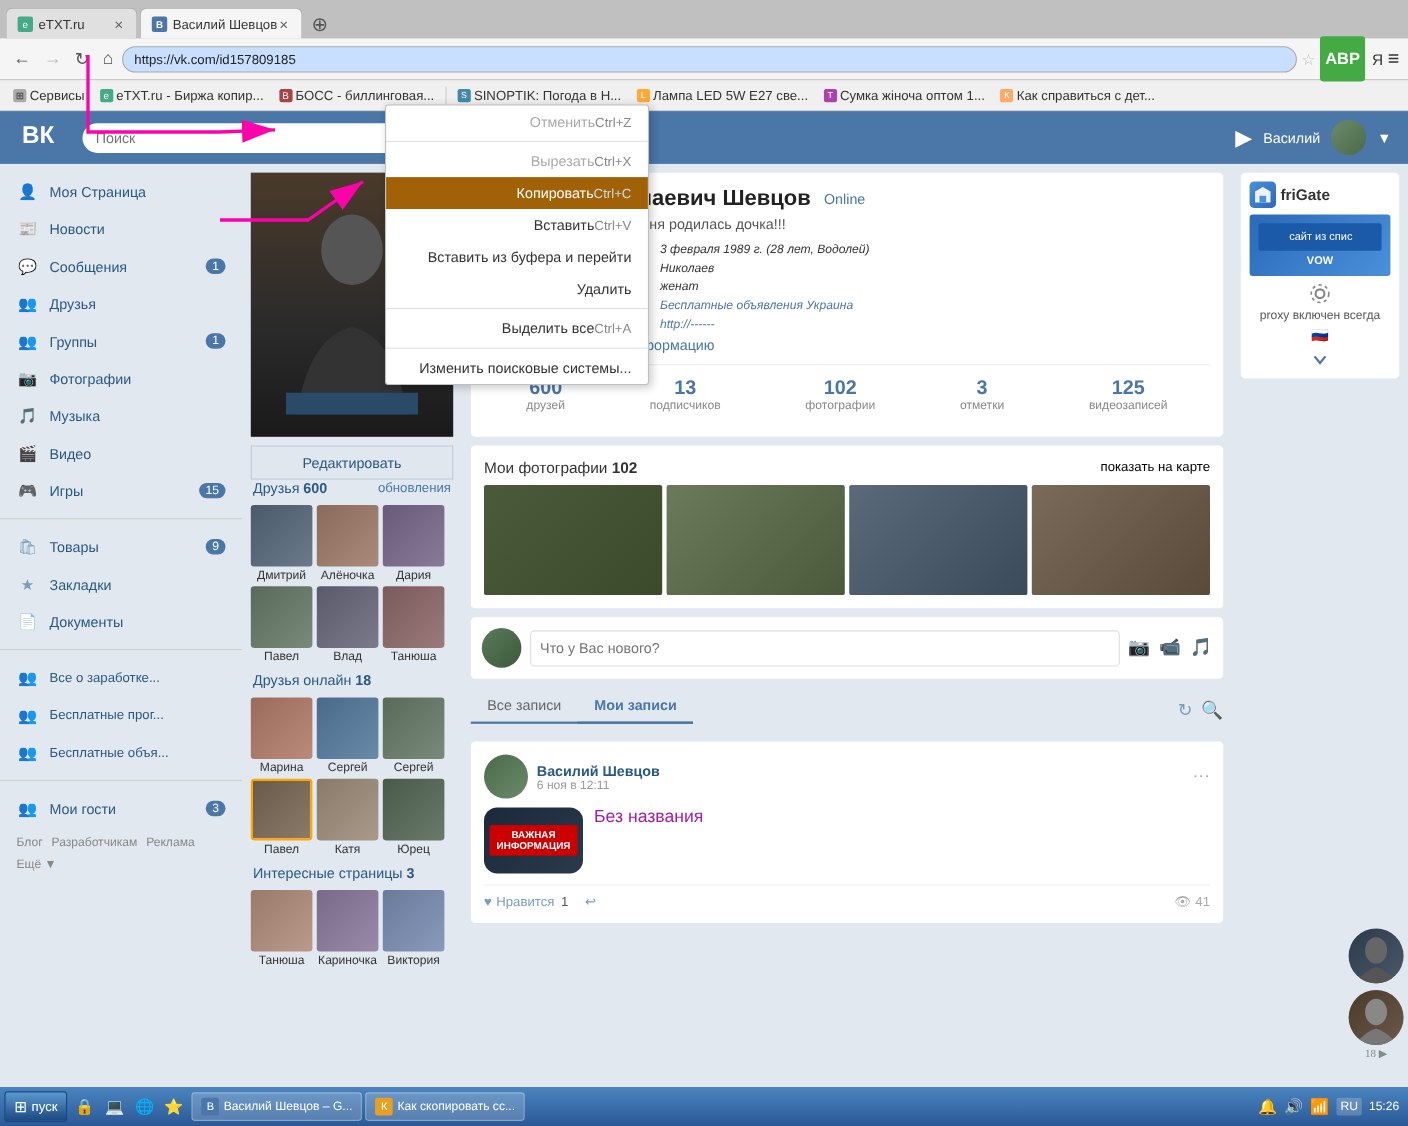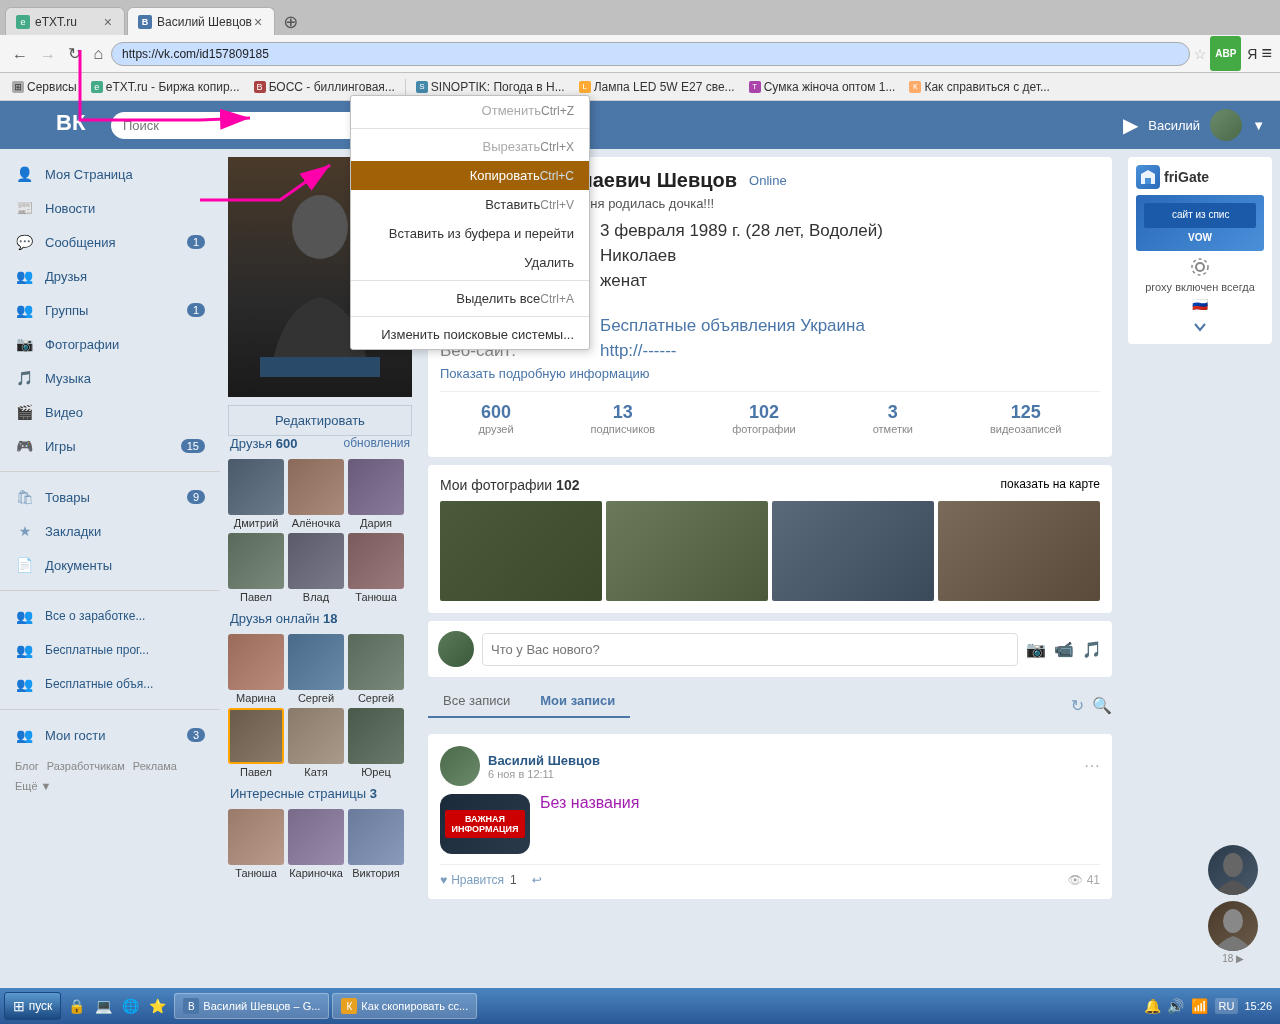--- a/index.html
+++ b/index.html
@@ -22,21 +22,21 @@
     .url-bar-selected { background: #cce4ff; }
     .star-btn { font-size: 14px; color: #bbb; cursor: pointer; }
 
     .bookmarks-bar { background: #f0f0f0; border-bottom: 1px solid #d0d0d0; padding: 3px 8px; display: flex; align-items: center; gap: 6px; height: 28px; font-size: 12px; overflow: hidden; }
     .bookmark-item { display: flex; align-items: center; gap: 3px; cursor: pointer; color: #333; white-space: nowrap; padding: 2px 4px; border-radius: 3px; }
     .bookmark-fav { width: 12px; height: 12px; background: #aaa; border-radius: 2px; font-size: 9px; display: flex; align-items: center; justify-content: center; }
 
     
     .vk-page { background: #e1e8f0; display: flex; flex-direction: column; height: calc(1024px - 101px); }
     .vk-header { background: #4a76a8; height: 48px; display: flex; align-items: center; padding: 0 15px; position: relative; z-index: 100; }
-    .vk-logo { color: #0f172a; font-size: 24px; font-weight: bold; width: 40px; margin-left: 36px; }
+    .vk-logo { color: #0f172a; font-size: 24px; font-weight: bold; width: 40px; }
     .vk-search { flex: 1; max-width: 380px; margin: 0 20px; }
     .vk-search input { width: 100%; padding: 6px 12px; border-radius: 20px; border: none; font-size: 13px; }
     .vk-header-right { margin-left: auto; display: flex; align-items: center; gap: 10px; color: white; font-size: 13px; }
     .vk-header-avatar { width: 32px; height: 32px; border-radius: 50%; background: #6a96c8; }
 
     .vk-body { display: flex; flex: 1; overflow: hidden; }
     .vk-sidebar { width: 220px; background: transparent; padding: 8px 0; flex-shrink: 0; overflow-y: auto; }
     .sidebar-item { display: flex; align-items: center; padding: 7px 15px; color: #2a5885; font-size: 13px; cursor: pointer; }
     .sidebar-icon { width: 20px; height: 20px; margin-right: 10px; color: #7a9dbf; font-size: 14px; display: flex; align-items: center; justify-content: center; }
     .sidebar-badge { margin-left: auto; background: #4a76a8; color: white; border-radius: 10px; padding: 1px 6px; font-size: 11px; }
@@ -51,21 +51,21 @@
     .friends-header { display: flex; justify-content: space-between; font-size: 13px; color: #2a5885; margin-bottom: 8px; padding: 0 2px; }
     .friends-grid { display: grid; grid-template-columns: repeat(3, 56px); gap: 4px; }
     .friend-item { text-align: center; }
     .friend-avatar { width: 56px; height: 56px; background: #9ab; border-radius: 3px; }
     .friend-name { font-size: 11px; color: #333; margin-top: 2px; white-space: nowrap; overflow: hidden; text-overflow: ellipsis; }
 
     .vk-content { flex: 1; padding: 8px; overflow-y: auto; }
     .profile-info-header { background: white; border-radius: 4px; padding: 12px; margin-bottom: 8px; display: flex; align-items: flex-start; justify-content: space-between; }
 
     .profile-details { margin-top: 10px; }
-    .detail-row { display: flex; margin-bottom: 5px; font-size: 17px; }
+    .detail-row { display: flex; margin-bottom: 5px; font-size: 11px; font-style: italic; }
     .detail-label { color: #888; width: 160px; flex-shrink: 0; }
     .detail-value { color: #333; }
     .detail-link { color: #4a76a8; }
     .show-more { color: #4a76a8; font-size: 13px; margin-top: 5px; cursor: pointer; }
 
     .stats-row { display: flex; justify-content: space-around; padding: 10px 0; border-top: 1px solid #eee; margin-top: 10px; }
     .stat-item { text-align: center; }
     .stat-num { font-size: 18px; color: #4a76a8; font-weight: bold; }
     .stat-label { font-size: 11px; color: #888; }
 
@@ -154,21 +154,21 @@
     <button class="new-tab-btn">⊕</button>
   </div>
 
   <div class="address-bar">
     <button class="nav-btn">←</button>
     <button class="nav-btn" style="color:#bbb;">→</button>
     <button class="nav-btn">↻</button>
     <button class="nav-btn">⌂</button>
     <input class="url-bar url-bar-selected" type="text" value="https://vk.com/id157809185" style="background: rgb(200, 223, 255);">
     <span class="star-btn">☆</span>
-    <span style="background:#4a4;color:white;border-radius:3px;padding:12px 5px;font-size:10px;font-weight:bold;">ABP</span>
+    <span style="background:#4a4;color:white;border-radius:3px;padding:12px 5px;font-size:15px;font-weight:bold;">ABP</span>
     <span style="color:#333;font-size:14px;cursor:pointer;margin-left:2px;">Я</span>
     <span style="color:#333;font-size:18px;cursor:pointer;">≡</span>
   </div>
 
   <div class="bookmarks-bar">
     <div class="bookmark-item">
       <div class="bookmark-fav">⊞</div>
       <span>Сервисы</span>
     </div>
     <div class="bookmark-item">
@@ -558,21 +558,21 @@
           </div>
           <div style="font-size:11px;color:#555;margin-top:4px;text-align:center;">proxy включен всегда</div>
           <div style="text-align:center;margin-top:4px;">🇷🇺</div>
           <div style="display:flex;justify-content:center;margin-top:4px;">
             <svg width="20" height="20" viewBox="0 0 20 20">
               <polyline points="5,8 10,14 15,8" fill="none" stroke="#4a76a8" stroke-width="2"></polyline>
             </svg>
           </div>
         </div>
 
-        <div style="position:absolute;bottom:60px;right:22px;">
+        <div style="position:absolute;bottom:60px;right:4px;font-family:Liberation Serif, serif;">
           <div style="width:50px;height:50px;border-radius:50%;background:linear-gradient(135deg,#2a3a4a,#4a5a6a);margin-bottom:6px;overflow:hidden;">
             <svg width="50" height="50" viewBox="0 0 50 50">
               <ellipse cx="25" cy="20" rx="10" ry="12" fill="#666"></ellipse>
               <path d="M5,50 Q15,38 25,35 Q35,38 45,50 Z" fill="#555"></path>
             </svg>
           </div>
           <div style="width:50px;height:50px;border-radius:50%;background:linear-gradient(135deg,#4a3a2a,#6a5a4a);overflow:hidden;">
             <svg width="50" height="50" viewBox="0 0 50 50">
               <ellipse cx="25" cy="20" rx="10" ry="12" fill="#888"></ellipse>
               <path d="M5,50 Q15,38 25,35 Q35,38 45,50 Z" fill="#777"></path>

